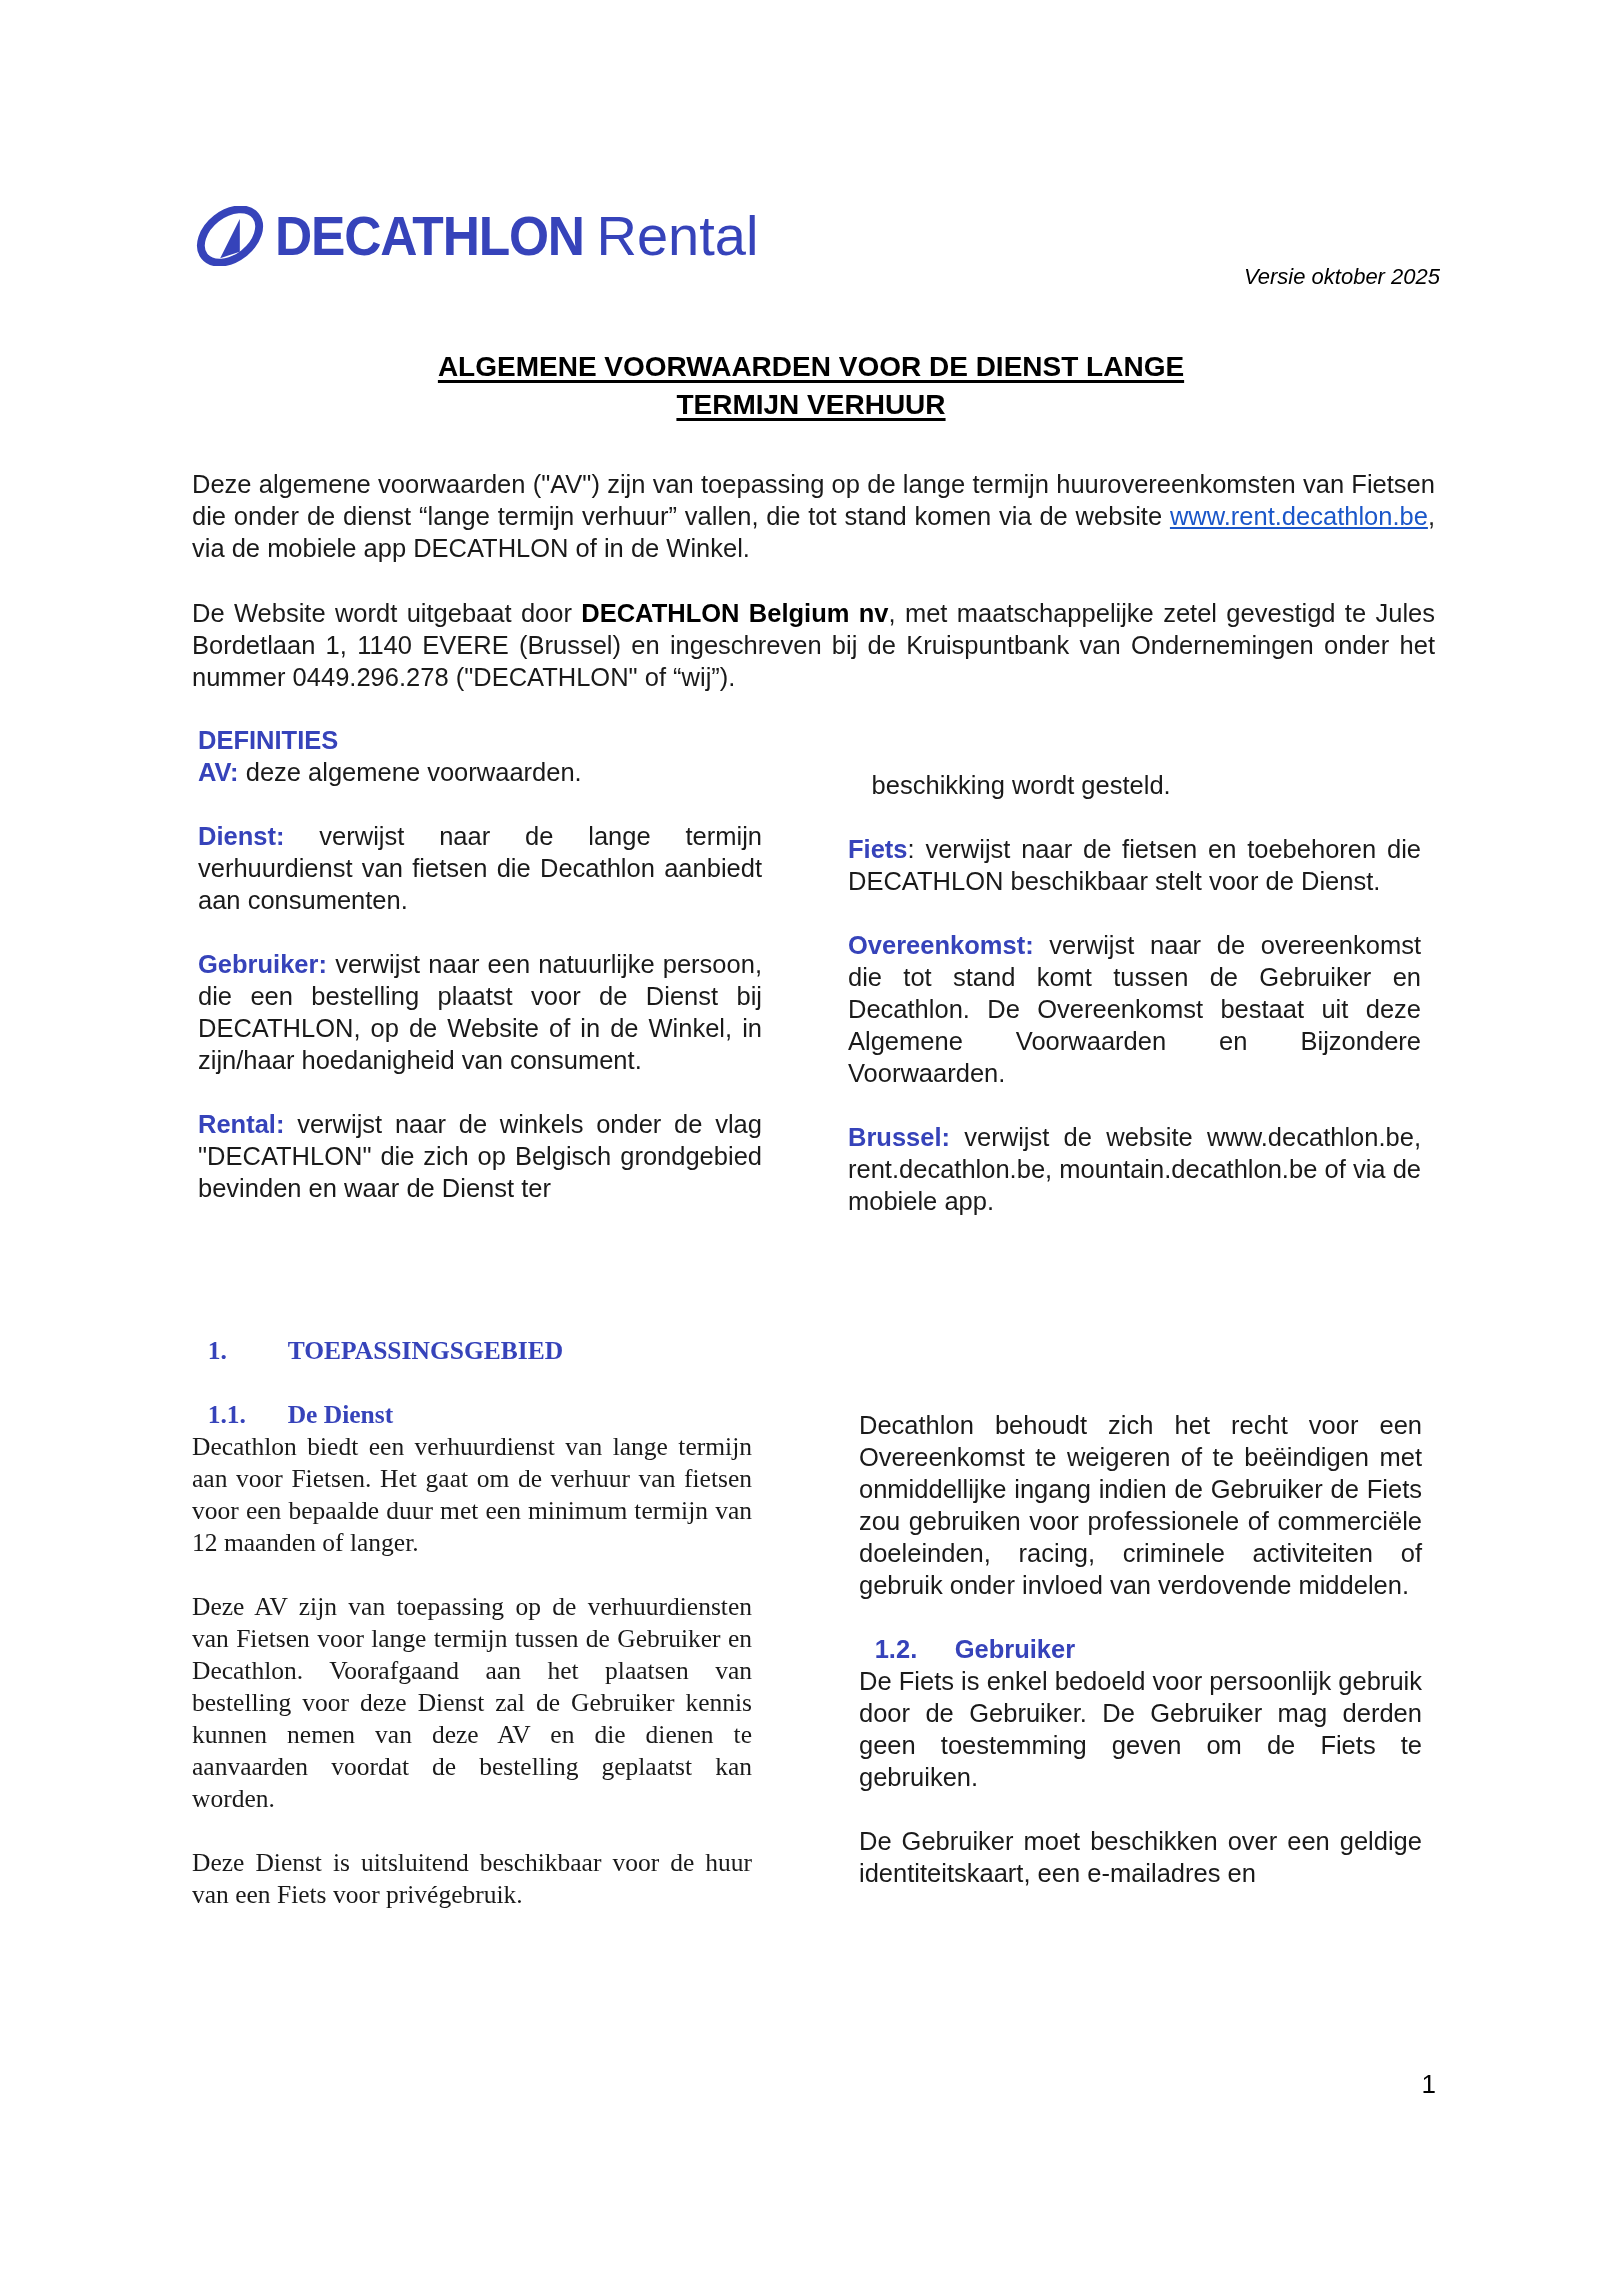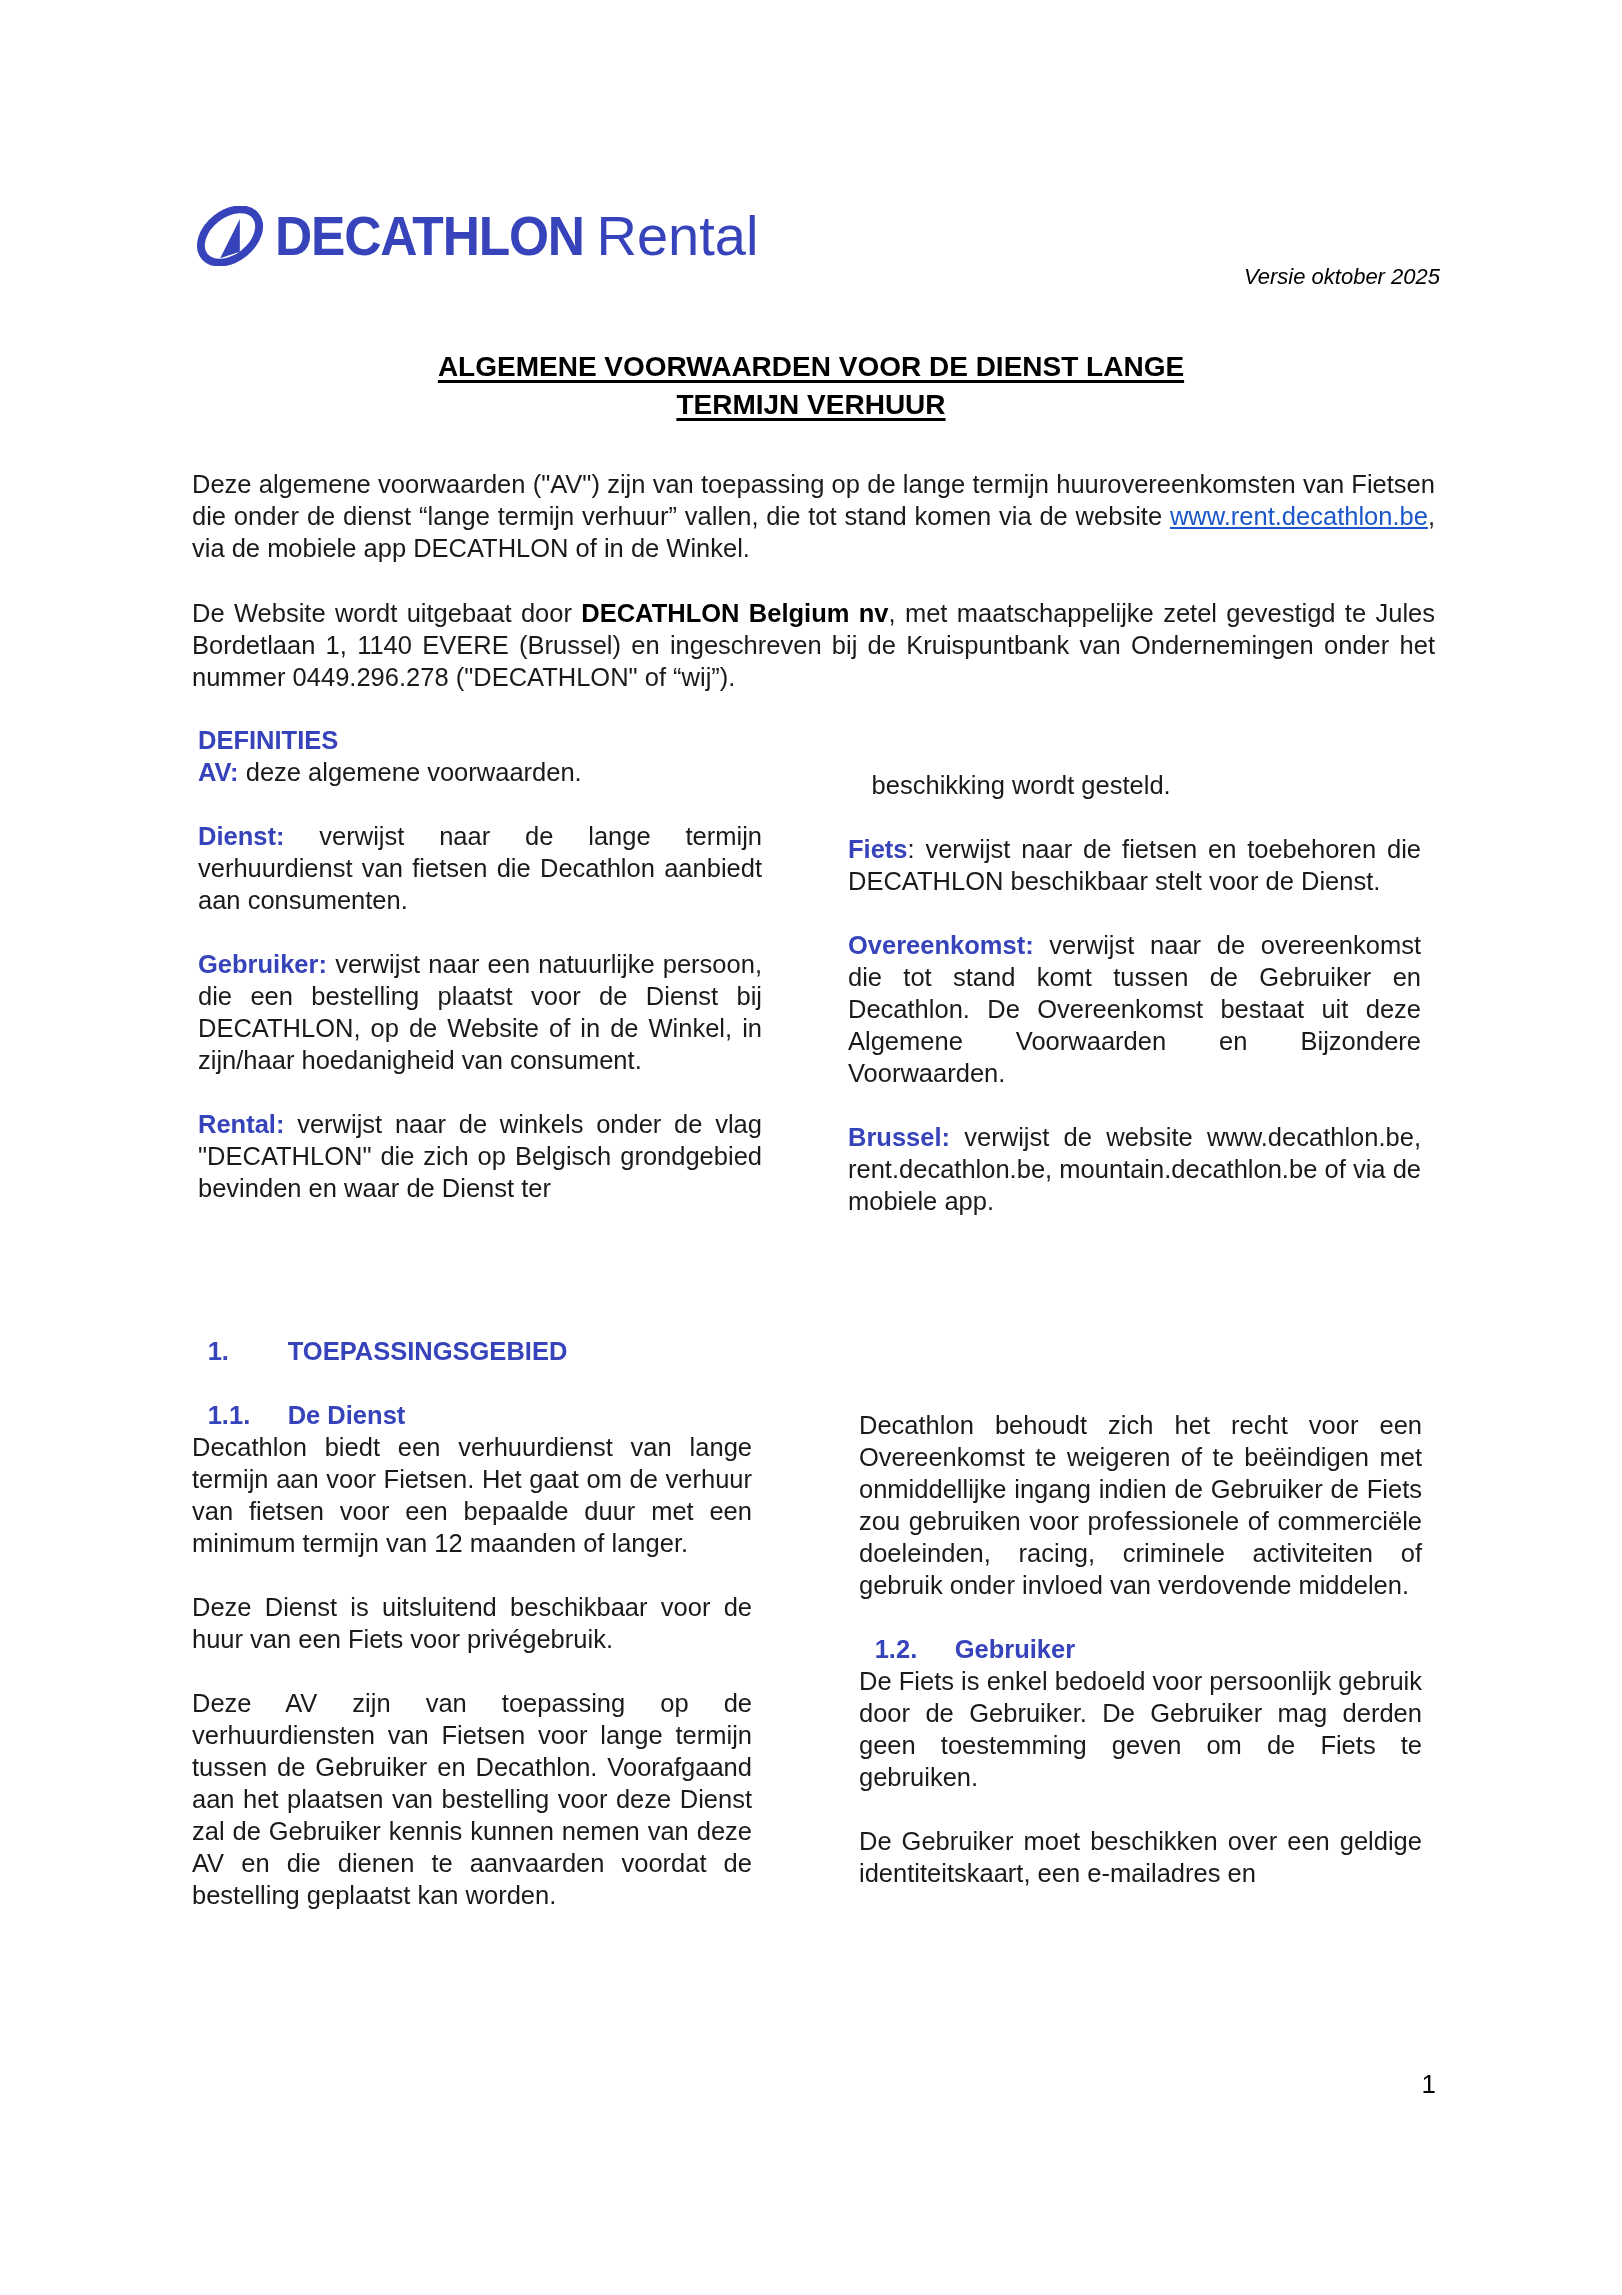--- a/index.html
+++ b/index.html
@@ -122,30 +122,30 @@
   <p><span class="term">Rental:</span><span> verwijst naar de winkels onder de vlag "DECATHLON" die zich op Belgisch grondgebied bevinden en waar de Dienst ter</span></p>
 </div>
 
 <div class="col" style="left:848px; top:724px; width:573px;">
   <p style="padding-left:23.6px;margin-top:45px;">beschikking wordt gesteld.</p>
   <p><span class="term">Fiets</span><span>:</span><span> verwijst naar de fietsen en toebehoren die DECATHLON beschikbaar stelt voor de Dienst.</span></p>
   <p><span class="term">Overeenkomst:</span><span> verwijst naar de overeenkomst die tot stand komt tussen de Gebruiker en Decathlon. De Overeenkomst bestaat uit deze Algemene Voorwaarden en Bijzondere Voorwaarden.</span></p>
   <p><span class="term">Brussel:</span><span> verwijst de website www.decathlon.be, rent.decathlon.be, mountain.decathlon.be of via de mobiele app.</span></p>
 </div>
 
-<div class="col" style="left:192px; top:1335px; width:560px;">
+<div class="col" style="left:192px; top:1335px; width:560px;font-family:Liberation Serif, serif;">
   <div class="h-blue" style="margin-bottom:32px;">
     <span class="sec-num">1.</span><span>TOEPASSINGSGEBIED</span>
   </div>
   <div class="h-blue">
     <span class="sub-num">1.1.</span><span>De Dienst</span>
   </div>
   <p>Decathlon biedt een verhuurdienst van lange termijn aan voor Fietsen. Het gaat om de verhuur van fietsen voor een bepaalde duur met een minimum termijn van 12 maanden of langer.</p>
+  <p>Deze AV zijn van toepassing op de verhuurdiensten van Fietsen voor lange termijn tussen de Gebruiker en Decathlon. Voorafgaand aan het plaatsen van bestelling voor deze Dienst zal de Gebruiker kennis kunnen nemen van deze AV en die dienen te aanvaarden voordat de bestelling geplaatst kan worden.</p>
   <p>Deze Dienst is uitsluitend beschikbaar voor de huur van een Fiets voor privégebruik.</p>
-  <p>Deze AV zijn van toepassing op de verhuurdiensten van Fietsen voor lange termijn tussen de Gebruiker en Decathlon. Voorafgaand aan het plaatsen van bestelling voor deze Dienst zal de Gebruiker kennis kunnen nemen van deze AV en die dienen te aanvaarden voordat de bestelling geplaatst kan worden.</p>
 </div>
 
 <div class="col" style="left:859px; top:1409px; width:563px;">
   <p>Decathlon behoudt zich het recht voor een Overeenkomst te weigeren of te beëindigen met onmiddellijke ingang indien de Gebruiker de Fiets zou gebruiken voor professionele of commerciële doeleinden, racing, criminele activiteiten of gebruik onder invloed van verdovende middelen.</p>
   <div class="h-blue">
     <span class="sub-num">1.2.</span><span>Gebruiker</span>
   </div>
   <p>De Fiets is enkel bedoeld voor persoonlijk gebruik door de Gebruiker. De Gebruiker mag derden geen toestemming geven om de Fiets te gebruiken.</p>
   <p>De Gebruiker moet beschikken over een geldige identiteitskaart, een e-mailadres en</p>
 </div>

